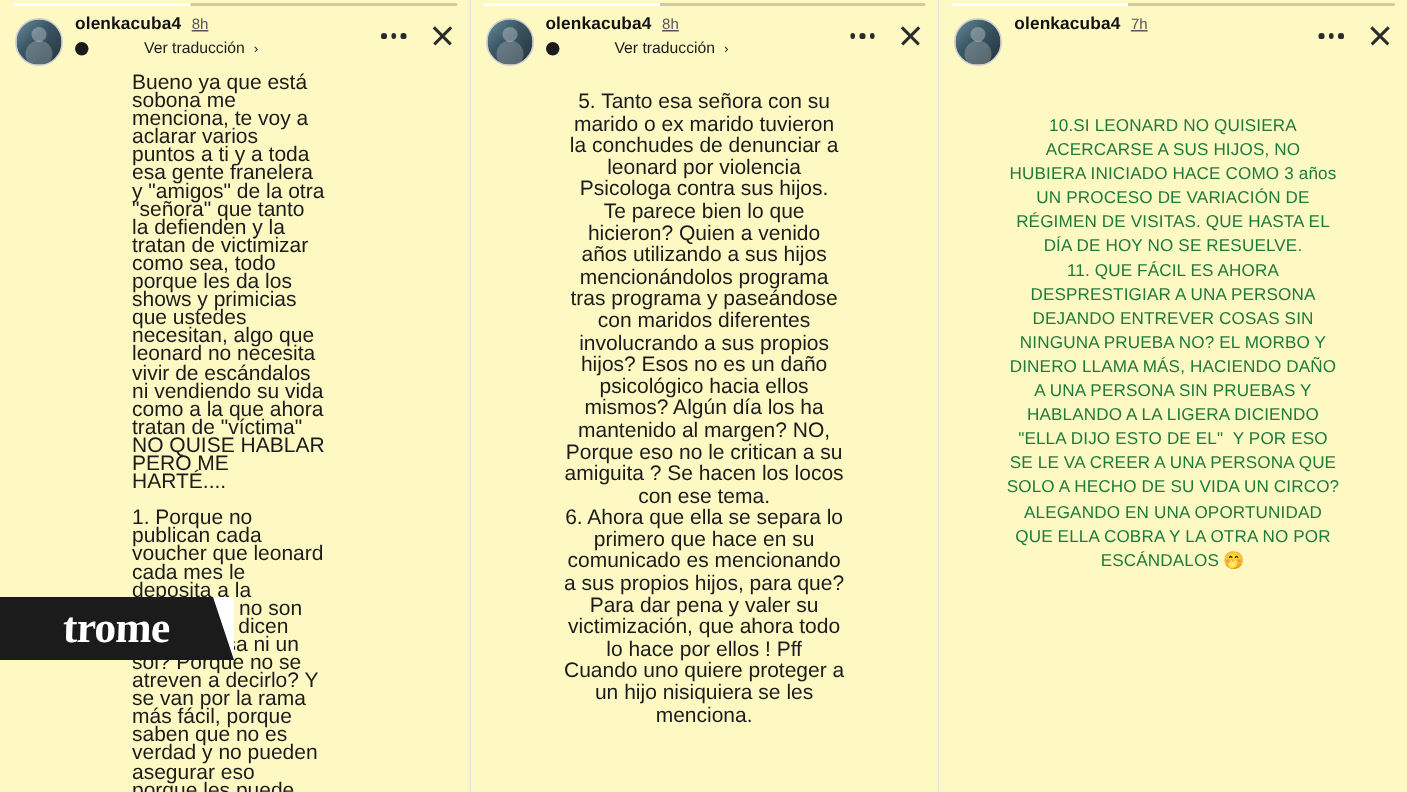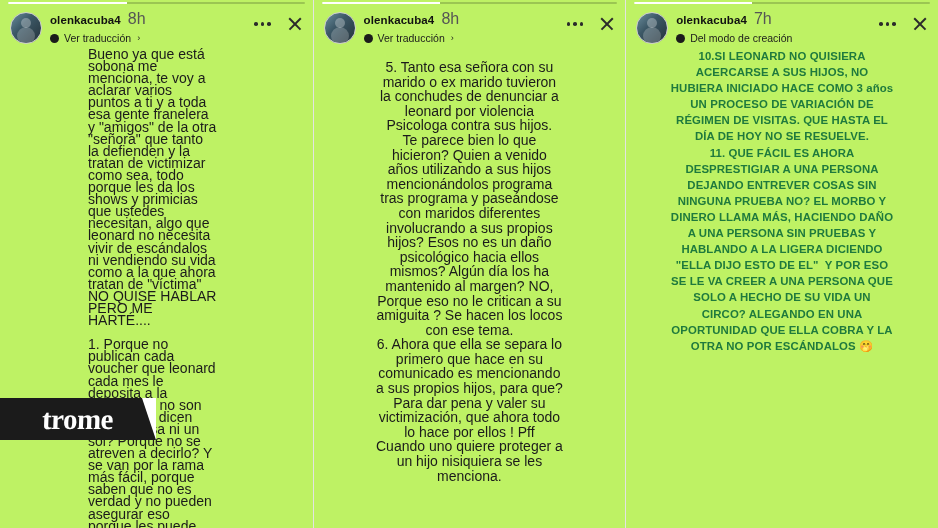--- a/index.html
+++ b/index.html
@@ -17,21 +17,21 @@
     position: relative;
     width: 938px;
     height: 528px;
     display: flex;
     background: #ffffff;
   }
   .story {
     position: relative;
     width: 312.6px;
     height: 528px;
-    background: #bef264;
+    background: #fef9c3;
     overflow: hidden;
     flex: 0 0 auto;
     box-sizing: border-box;
   }
   .story + .story {
     border-left: 1px solid #e3e3e3;
   }
   
   .progress {
     position: absolute;
@@ -100,40 +100,42 @@
     align-items: baseline;
     gap: 7px;
   }
   .username {
     font-size: 11.5px;
     font-weight: bold;
     color: #111;
     letter-spacing: 0.1px;
   }
   .timestamp {
-    font-size: 16px;
+    font-size: 10px;
     color: #555;
+    text-decoration: underline;
   }
   .subline {
     display: flex;
     align-items: center;
     gap: 5px;
     margin-top: 4px;
   }
   .dot-icon {
     width: 9px;
     height: 9px;
     border-radius: 50%;
     background: #1b1b1b;
     display: inline-block;
     flex: 0 0 auto;
   }
   .sub-text {
     font-size: 10.5px;
     color: #1b1b1b;
+    margin-left: 32px;
   }
   .chev {
     font-size: 9px;
     color: #1b1b1b;
     margin-left: 1px;
   }
   .actions {
     display: flex;
     align-items: center;
     gap: 16px;
@@ -192,23 +194,24 @@
   .t2 {
     font-size: 14px;
     line-height: 14.6px;
     color: #1b1b1b;
     padding: 12px 62px 0 62px;
   }
   .t3 {
     font-size: 11.4px;
     line-height: 16.1px;
     color: #1f7a3d;
-    font-weight: bold;
+    font-weight: normal;
     padding: 0 44px 0 44px;
     letter-spacing: 0.1px;
+    margin-top: 28px;
   }
   .trome {
     position: absolute;
     left: 0px;
     top: 398px;
     width: 156px;
     height: 42px;
     background: #1b1b1b;
     display: flex;
     align-items: center;
@@ -312,24 +315,20 @@
     <div class="progress">
       <div class="fill"></div>
     </div>
     <div class="header">
       <div class="avatar"></div>
       <div class="meta">
         <div class="meta-top">
           <span class="username">olenkacuba4</span>
           <span class="timestamp">7h</span>
         </div>
-        <div class="subline">
-          <span class="dot-icon"></span>
-          <span class="sub-text">Del modo de creación</span>
-        </div>
       </div>
       <div class="actions">
         <span class="more-icon">
             <i></i>
             <i></i>
             <i></i>
           </span>
         <span class="close-icon"></span>
       </div>
     </div>

